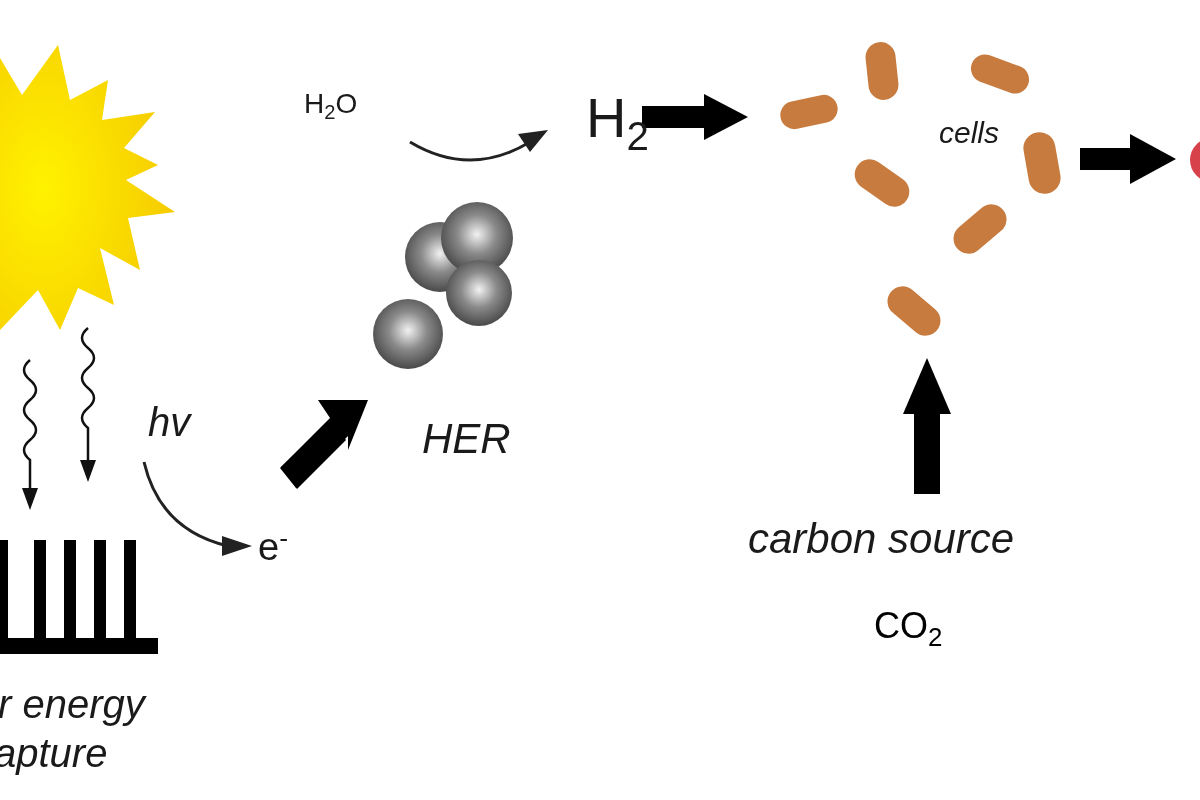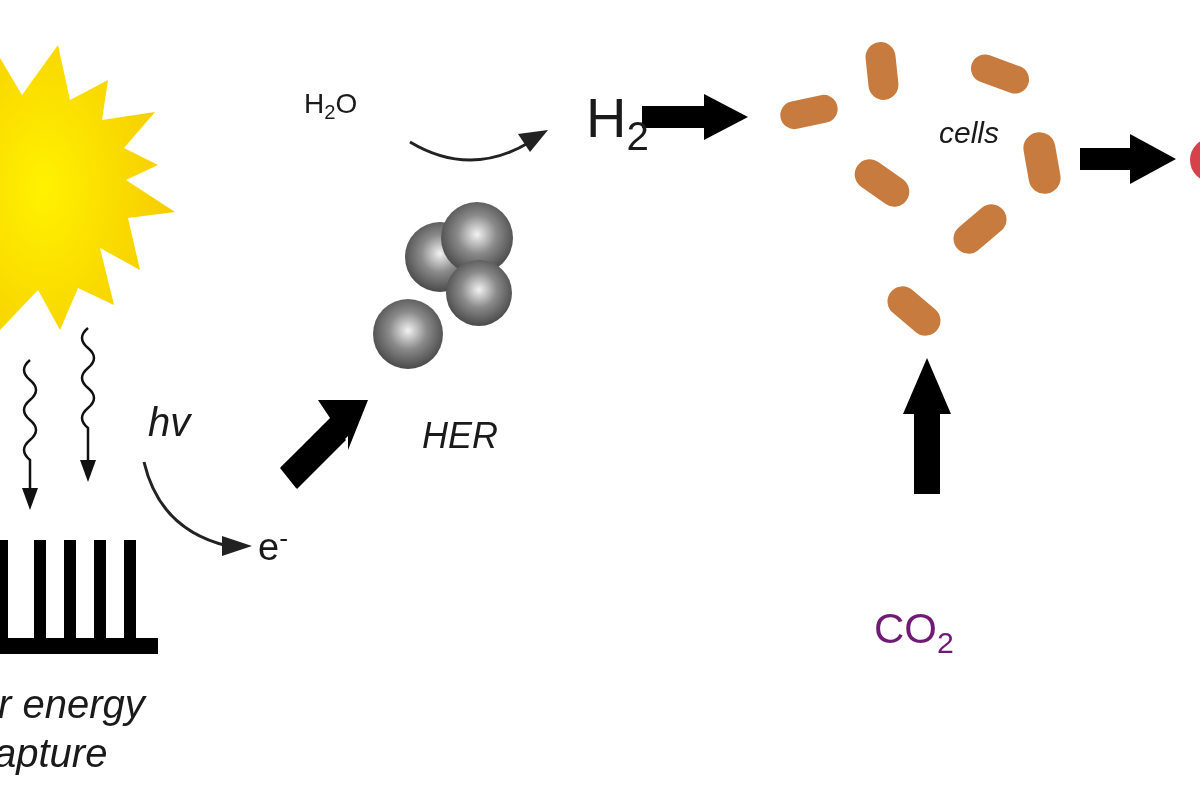--- a/index.html
+++ b/index.html
@@ -110,22 +110,23 @@
   <div class="lbl it" style="left:-6px;top:733px;font-size:40px;">apture</div>
 
   <div class="lbl" style="left:304px;top:90px;font-size:28px;">
     <span>H</span><sub>2</sub><span>O</span>
   </div>
 
   <div class="lbl" style="left:586px;top:90px;font-size:56px;">
     <span>H</span><sub>2</sub>
   </div>
 
-  <div class="lbl it" style="left:422px;top:418px;font-size:36px;">HER</div>
+  <div class="lbl it" style="left:422px;top:418px;font-size:42px;">HER</div>
 
   <div class="lbl it" style="left:906px;top:118px;font-size:30px;margin-left:33px;">cells</div>
 
+  <div class="lbl it" style="left:748px;top:518px;font-size:42px;">carbon source</div>
 
-  <div class="lbl" style="left:874px;top:608px;font-size:42px;color:#701a75;">
+  <div class="lbl" style="left:874px;top:608px;font-size:36px;color:#000000;">
     <span>CO</span><sub>2</sub>
   </div>
 
 </div>
 
 </body></html>

